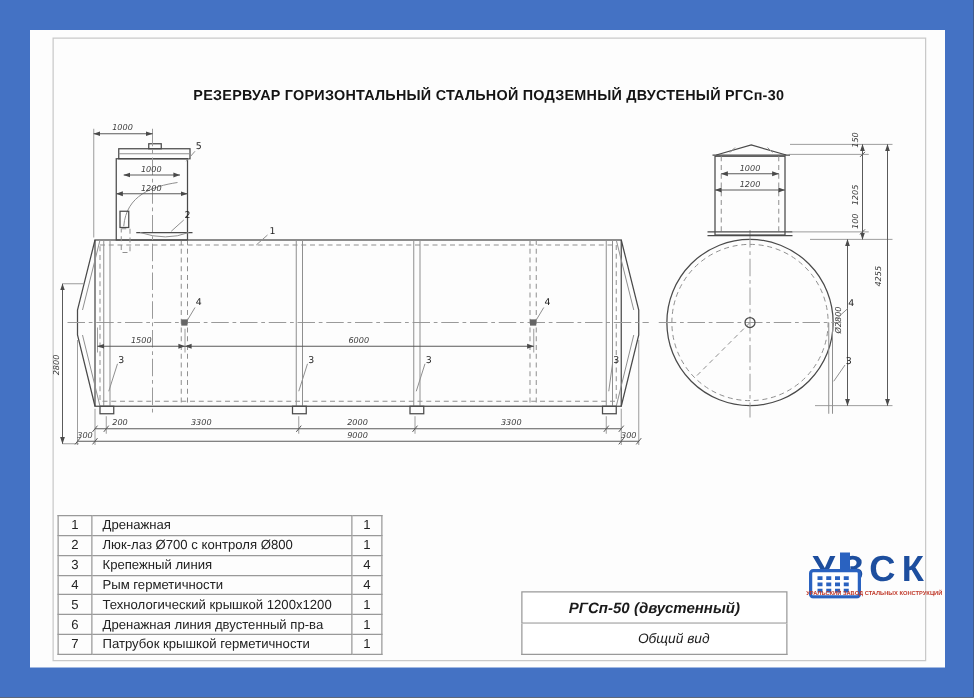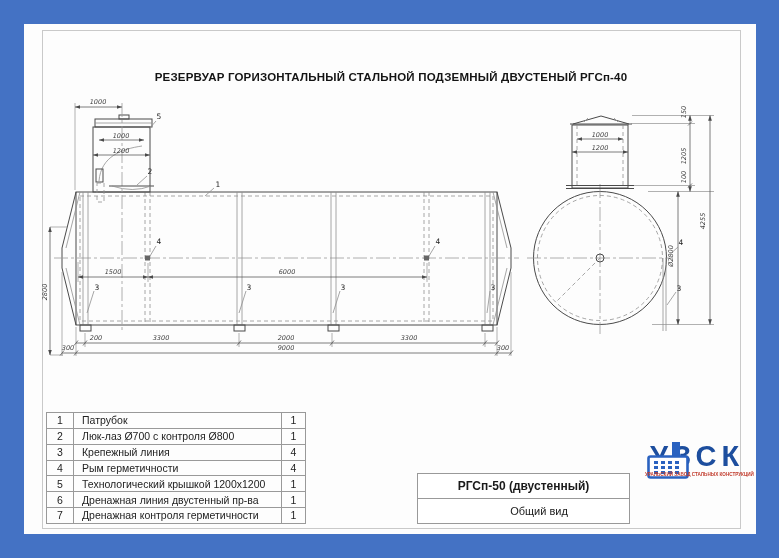--- a/index.html
+++ b/index.html
@@ -19,38 +19,38 @@
   text.dimt{font:italic 6.5px "DejaVu Sans",sans-serif;fill:#3f3f3f;text-anchor:middle;}
   text.co{font:7.5px "DejaVu Sans",sans-serif;fill:#1c1c1c;text-anchor:middle;}
   #parts-table{position:absolute;left:46px;top:412px;border-collapse:collapse;}
   #parts-table td{border:1px solid #999;height:14.85px;padding:0;font-size:10.5px;color:#222;
          vertical-align:middle;}
   #parts-table td.pos{width:26px;text-align:center;}
   #parts-table td.nm{width:199px;padding-left:8px;}
   #parts-table td.qty{width:23px;text-align:center;}
   #title-block{position:absolute;left:417px;top:473px;width:213px;}
   #title-block .cell{border:1px solid #999;height:24px;display:flex;align-items:center;
-         justify-content:center;background:#fff;}
+         justify-content:center;background:#fff;font-style:italic;}
   #title-block .cell+.cell{border-top:none;padding-left:31px;}
   .model-txt{font-size:12px;font-weight:bold;color:#1a1a1a;}
   .view-txt{font-size:11px;color:#1a1a1a;}
   #logo{position:absolute;left:645px;top:441px;width:95px;text-align:center;}
   #logo .abbr{font-weight:bold;font-size:29px;line-height:1;color:#1d4e9e;letter-spacing:5px;
          margin-top:1px;margin-left:5px;}
   #logo .tagline{width:190px;font-size:9.2px;white-space:nowrap;color:#c03a2b;
          transform:scale(.5);transform-origin:0 0;text-align:center;margin-top:1px;font-weight:bold;}
 </style>
 </head>
 <body>
 
 <div id="stage">
   <div id="page"></div>
   <div id="frame"></div>
 
-  <div id="drawing-title">РЕЗЕРВУАР ГОРИЗОНТАЛЬНЫЙ СТАЛЬНОЙ ПОДЗЕМНЫЙ ДВУСТЕНЫЙ РГСп-40</div>
+  <div id="drawing-title">РЕЗЕРВУАР ГОРИЗОНТАЛЬНЫЙ СТАЛЬНОЙ ПОДЗЕМНЫЙ ДВУСТЕНЫЙ РГСп-30</div>
 
   <svg width="779" height="558" viewBox="0 0 779 558">
     <defs>
       <marker id="ar" viewBox="0 0 10 10" refX="9.5" refY="5" markerWidth="7" markerHeight="7" orient="auto-start-reverse">
         <path d="M0,1.6 L10,5 L0,8.4 Z" fill="#4a4a4a"></path>
       </marker>
     </defs>
 
     <g>
 
@@ -193,21 +193,21 @@
         <path class="thin" d="M676,292 L667,305"></path>
         <text class="co" x="679" y="291">3</text>
       </g>
     </g>
   </svg>
 
   <table id="parts-table">
     <tbody>
       <tr>
         <td class="pos">1</td>
-        <td class="nm">Патрубок</td>
+        <td class="nm">Дренажная</td>
         <td class="qty">1</td>
       </tr>
       <tr>
         <td class="pos">2</td>
         <td class="nm">Люк-лаз Ø700 с контроля Ø800</td>
         <td class="qty">1</td>
       </tr>
       <tr>
         <td class="pos">3</td>
         <td class="nm">Крепежный линия</td>
@@ -223,21 +223,21 @@
         <td class="nm">Технологический крышкой 1200х1200</td>
         <td class="qty">1</td>
       </tr>
       <tr>
         <td class="pos">6</td>
         <td class="nm">Дренажная линия двустенный пр-ва</td>
         <td class="qty">1</td>
       </tr>
       <tr>
         <td class="pos">7</td>
-        <td class="nm">Дренажная контроля герметичности</td>
+        <td class="nm">Патрубок крышкой герметичности</td>
         <td class="qty">1</td>
       </tr>
     </tbody>
   </table>
 
   <div id="title-block">
     <div class="cell">
       <span class="model-txt">РГСп-50 (двустенный)</span>
     </div>
     <div class="cell">

